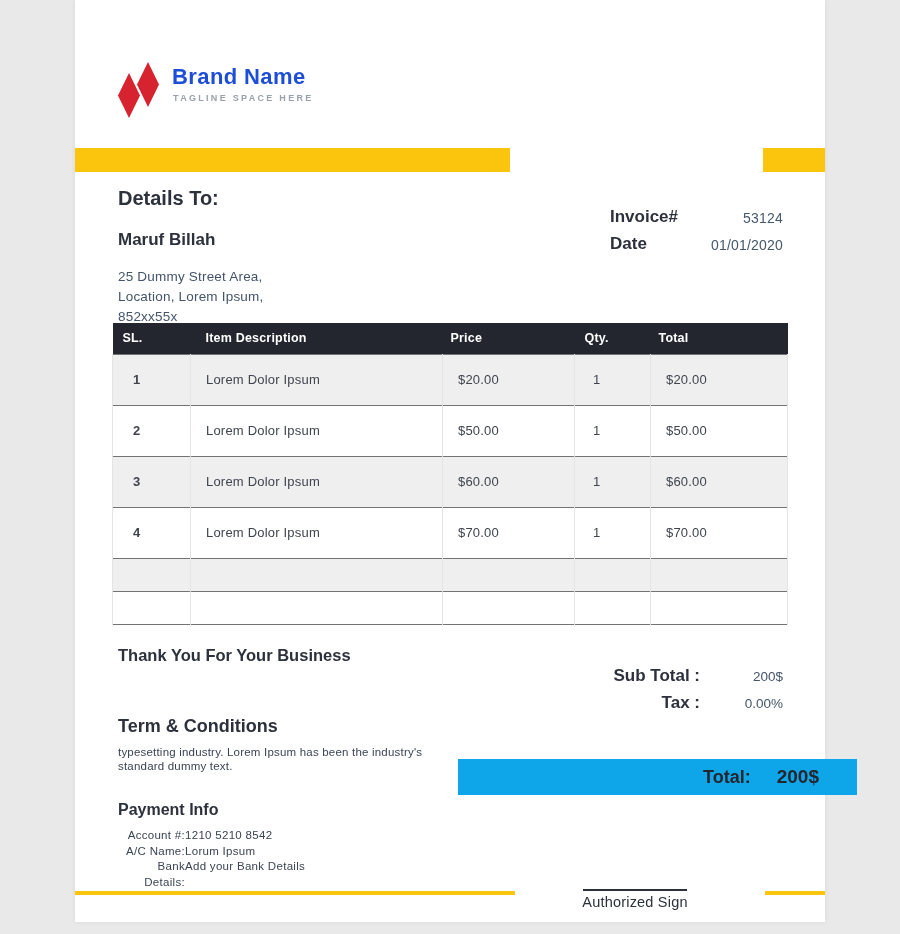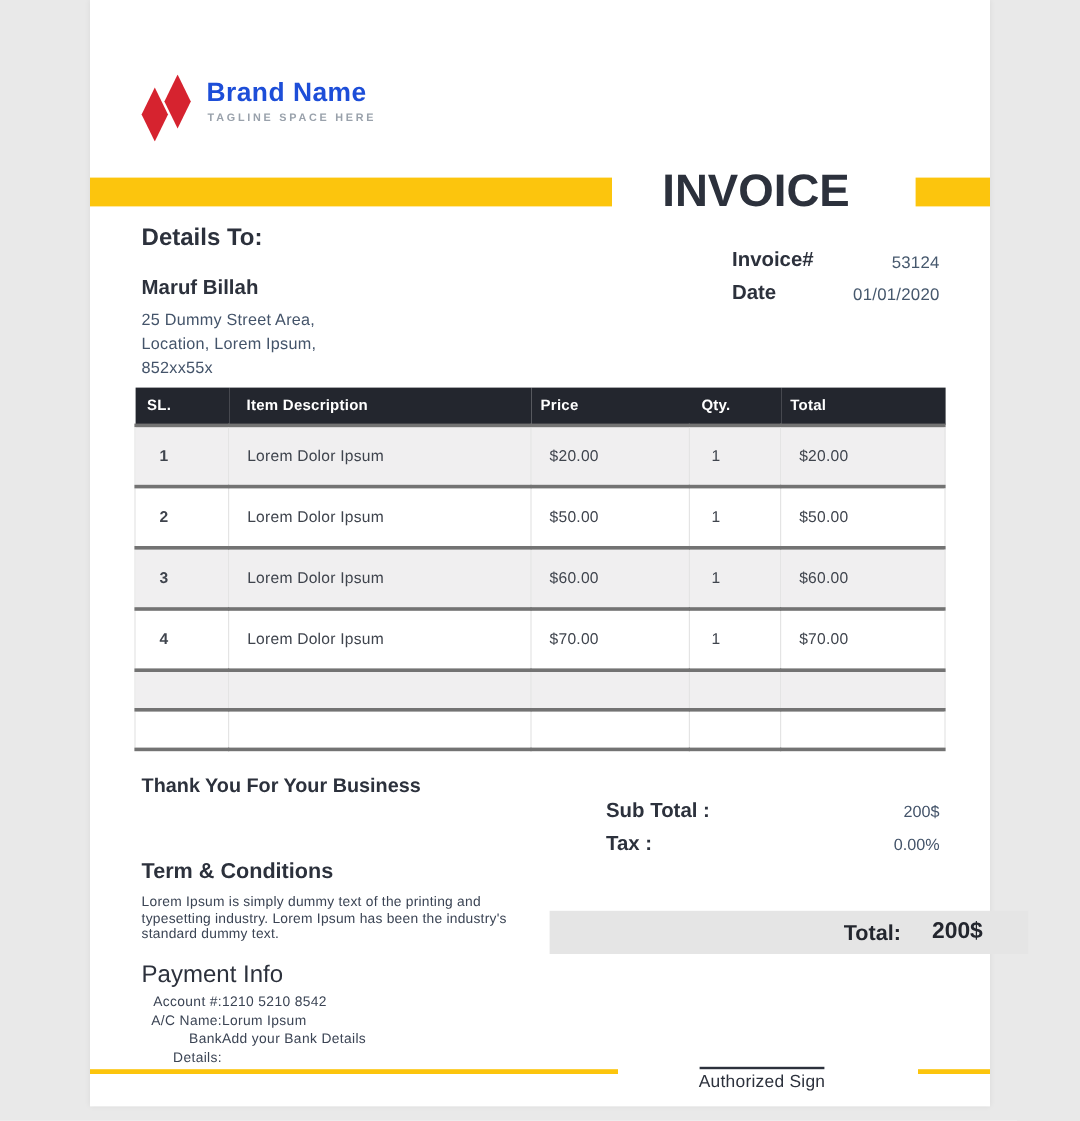--- a/index.html
+++ b/index.html
@@ -25,71 +25,71 @@
 
   
   .band-left  { left:0;   top:148px; width:435px; height:24px; background:#FCC50D; }
   .band-right { left:688px;top:148px; width:62px;  height:24px; background:#FCC50D; }
   .invoice-title { left:462px; top:137px; width:186px; text-align:center;
     font-size:38px; font-weight:700; color:#2c313c; line-height:46px; }
 
   
   .invoice-to-heading { left:43px; top:187px; font-size:20px; font-weight:700; }
   .client-name { left:43px; top:230px; font-size:17px; font-weight:700; }
-  .client-address { left:43px; top:257px; font-size:13.5px; line-height:20px; color:#44546a; letter-spacing:.2px; }
+  .client-address { left:43px; top:267px; font-size:13.5px; line-height:20px; color:#44546a; letter-spacing:.2px; }
   .meta-label { font-size:17px; font-weight:700; color:#2c313c; }
   .meta-value { width:148px; text-align:right; font-size:14px; color:#46586d; letter-spacing:.2px; }
   .m-inv-label { left:535px; top:207px; }
   .m-inv-value { left:560px; top:210px; }
   .m-date-label { left:535px; top:234px; }
   .m-date-value { left:560px; top:237px; }
 
   
   .items-table { position:absolute; left:37px; top:323px; width:675px;
     border-collapse:collapse; table-layout:fixed; }
   .items-table th {
     background:#23262e; color:#ffffff; font-size:12.5px; font-weight:700;
     text-align:left; height:31px; letter-spacing:.2px;
   }
   .items-table td { font-size:13px; color:#3f444d; letter-spacing:.2px;
     border-right:1px solid #e4e4e4; border-left:1px solid #e4e4e4; }
   .items-table tr.data-row td { height:51px; }
   .items-table tr.empty-row td { height:33px; }
-  .items-table tr { border-bottom:3px solid #737373;margin-top:16px; }
+  .items-table tr { border-bottom:1px solid #737373;margin-top:16px; }
   .items-table tr.row-gray { background:#f0eff0; }
   .items-table tr.row-white { background:#ffffff; }
   .c-sl  { width:78px;  padding-left:20px; font-weight:700; color:#33383f; }
   th.c-sl { padding-left:10px; }
   .c-desc { width:252px; padding-left:15px; }
   .c-price { width:132px; padding-left:15px; }
   th.c-price { padding-left:8px; }
   .c-qty { width:76px; padding-left:18px; }
   th.c-qty { padding-left:10px; }
   .c-total { width:137px; padding-left:15px; }
   th.c-total { padding-left:8px; }
 
   
   .thank-you { left:43px; top:646px; font-size:16.5px; font-weight:700; }
-  .sum-label { width:195px; text-align:left; font-size:17px; font-weight:700; }
+  .sum-label { width:195px; text-align:right; font-size:17px; font-weight:700; }
   .sum-value { width:148px; text-align:right; font-size:13.5px; color:#44546a; }
   .s-sub-label { left:430px; top:666px; }
   .s-sub-value { left:560px; top:669px; }
   .s-tax-label { left:430px; top:693px; }
   .s-tax-value { left:560px; top:696px; }
 
   .terms-heading { left:43px; top:716px; font-size:18px; font-weight:700; }
   .terms-text { left:43px; top:746px; font-size:11.5px; line-height:13.5px; color:#3b4454; letter-spacing:.2px; }
 
-  .total-bar { left:383px; top:759px; width:399px; height:36px; background:#e5e5e5;
+  .total-bar { left:383px; top:759px; width:399px; height:36px; background:#0ea5e9;
     display:flex; align-items:center; justify-content:flex-end; padding-right:38px; gap:26px; }
   .total-label { font-size:18px; font-weight:700; color:#23262e; }
   .total-value { font-size:19px; font-weight:700; color:#23262e; }
 
   
-  .payment-heading { left:43px; top:801px; font-size:20px; font-weight:400; }
+  .payment-heading { left:43px; top:801px; font-size:16px; font-weight:700; }
   .payment-rows { left:43px; top:828px; font-size:11.5px; color:#3b4454; letter-spacing:.3px; }
   .pay-row { display:flex; line-height:15.5px;text-align:right; }
   .pay-label { width:67px; }
   .pay-value { }
 
   
   .foot-yellow-left  { left:0;   top:891px; width:440px; height:4px; background:#FCC50D; }
   .foot-yellow-right { left:690px;top:891px; width:60px; height:4px; background:#FCC50D; }
   .sign-line { left:508px; top:889px; width:104px; height:2px; background:#2c313c; }
   .authorized-sign { left:478px; top:894px; width:164px; text-align:center;
@@ -102,21 +102,20 @@
   <div class="page">
 
     <svg class="logo-svg" viewBox="0 0 44 56">
       <polygon points="12,11 23,33.5 12,56 1,33.5" fill="#D6232F"></polygon>
       <polygon points="31,0 42,22.5 31,45 20,22.5" fill="#D6232F"></polygon>
     </svg>
     <div class="abs brand-name">Brand Name</div>
     <div class="abs brand-tagline">TAGLINE SPACE HERE</div>
 
     <div class="abs band-left"></div>
-    <div class="abs invoice-title">INVOICE</div>
     <div class="abs band-right"></div>
 
     <div class="abs invoice-to-heading">Details To:</div>
     <div class="abs client-name">Maruf Billah</div>
     <div class="abs client-address">
       <div>25 Dummy Street Area,</div>
       <div>Location, Lorem Ipsum,</div>
       <div>852xx55x</div>
     </div>
 
@@ -182,21 +181,20 @@
     </table>
 
     <div class="abs thank-you">Thank You For Your Business</div>
     <div class="abs sum-label s-sub-label">Sub Total :</div>
     <div class="abs sum-value s-sub-value">200$</div>
     <div class="abs sum-label s-tax-label">Tax :</div>
     <div class="abs sum-value s-tax-value">0.00%</div>
 
     <div class="abs terms-heading">Term &amp; Conditions</div>
     <div class="abs terms-text">
-      <div>Lorem Ipsum is simply dummy text of the printing and</div>
       <div>typesetting industry. Lorem Ipsum has been the industry's</div>
       <div>standard dummy text.</div>
     </div>
 
     <div class="abs total-bar">
       <span class="total-label">Total:</span>
       <span class="total-value">200$</span>
     </div>
 
     <div class="abs payment-heading">Payment Info</div>

